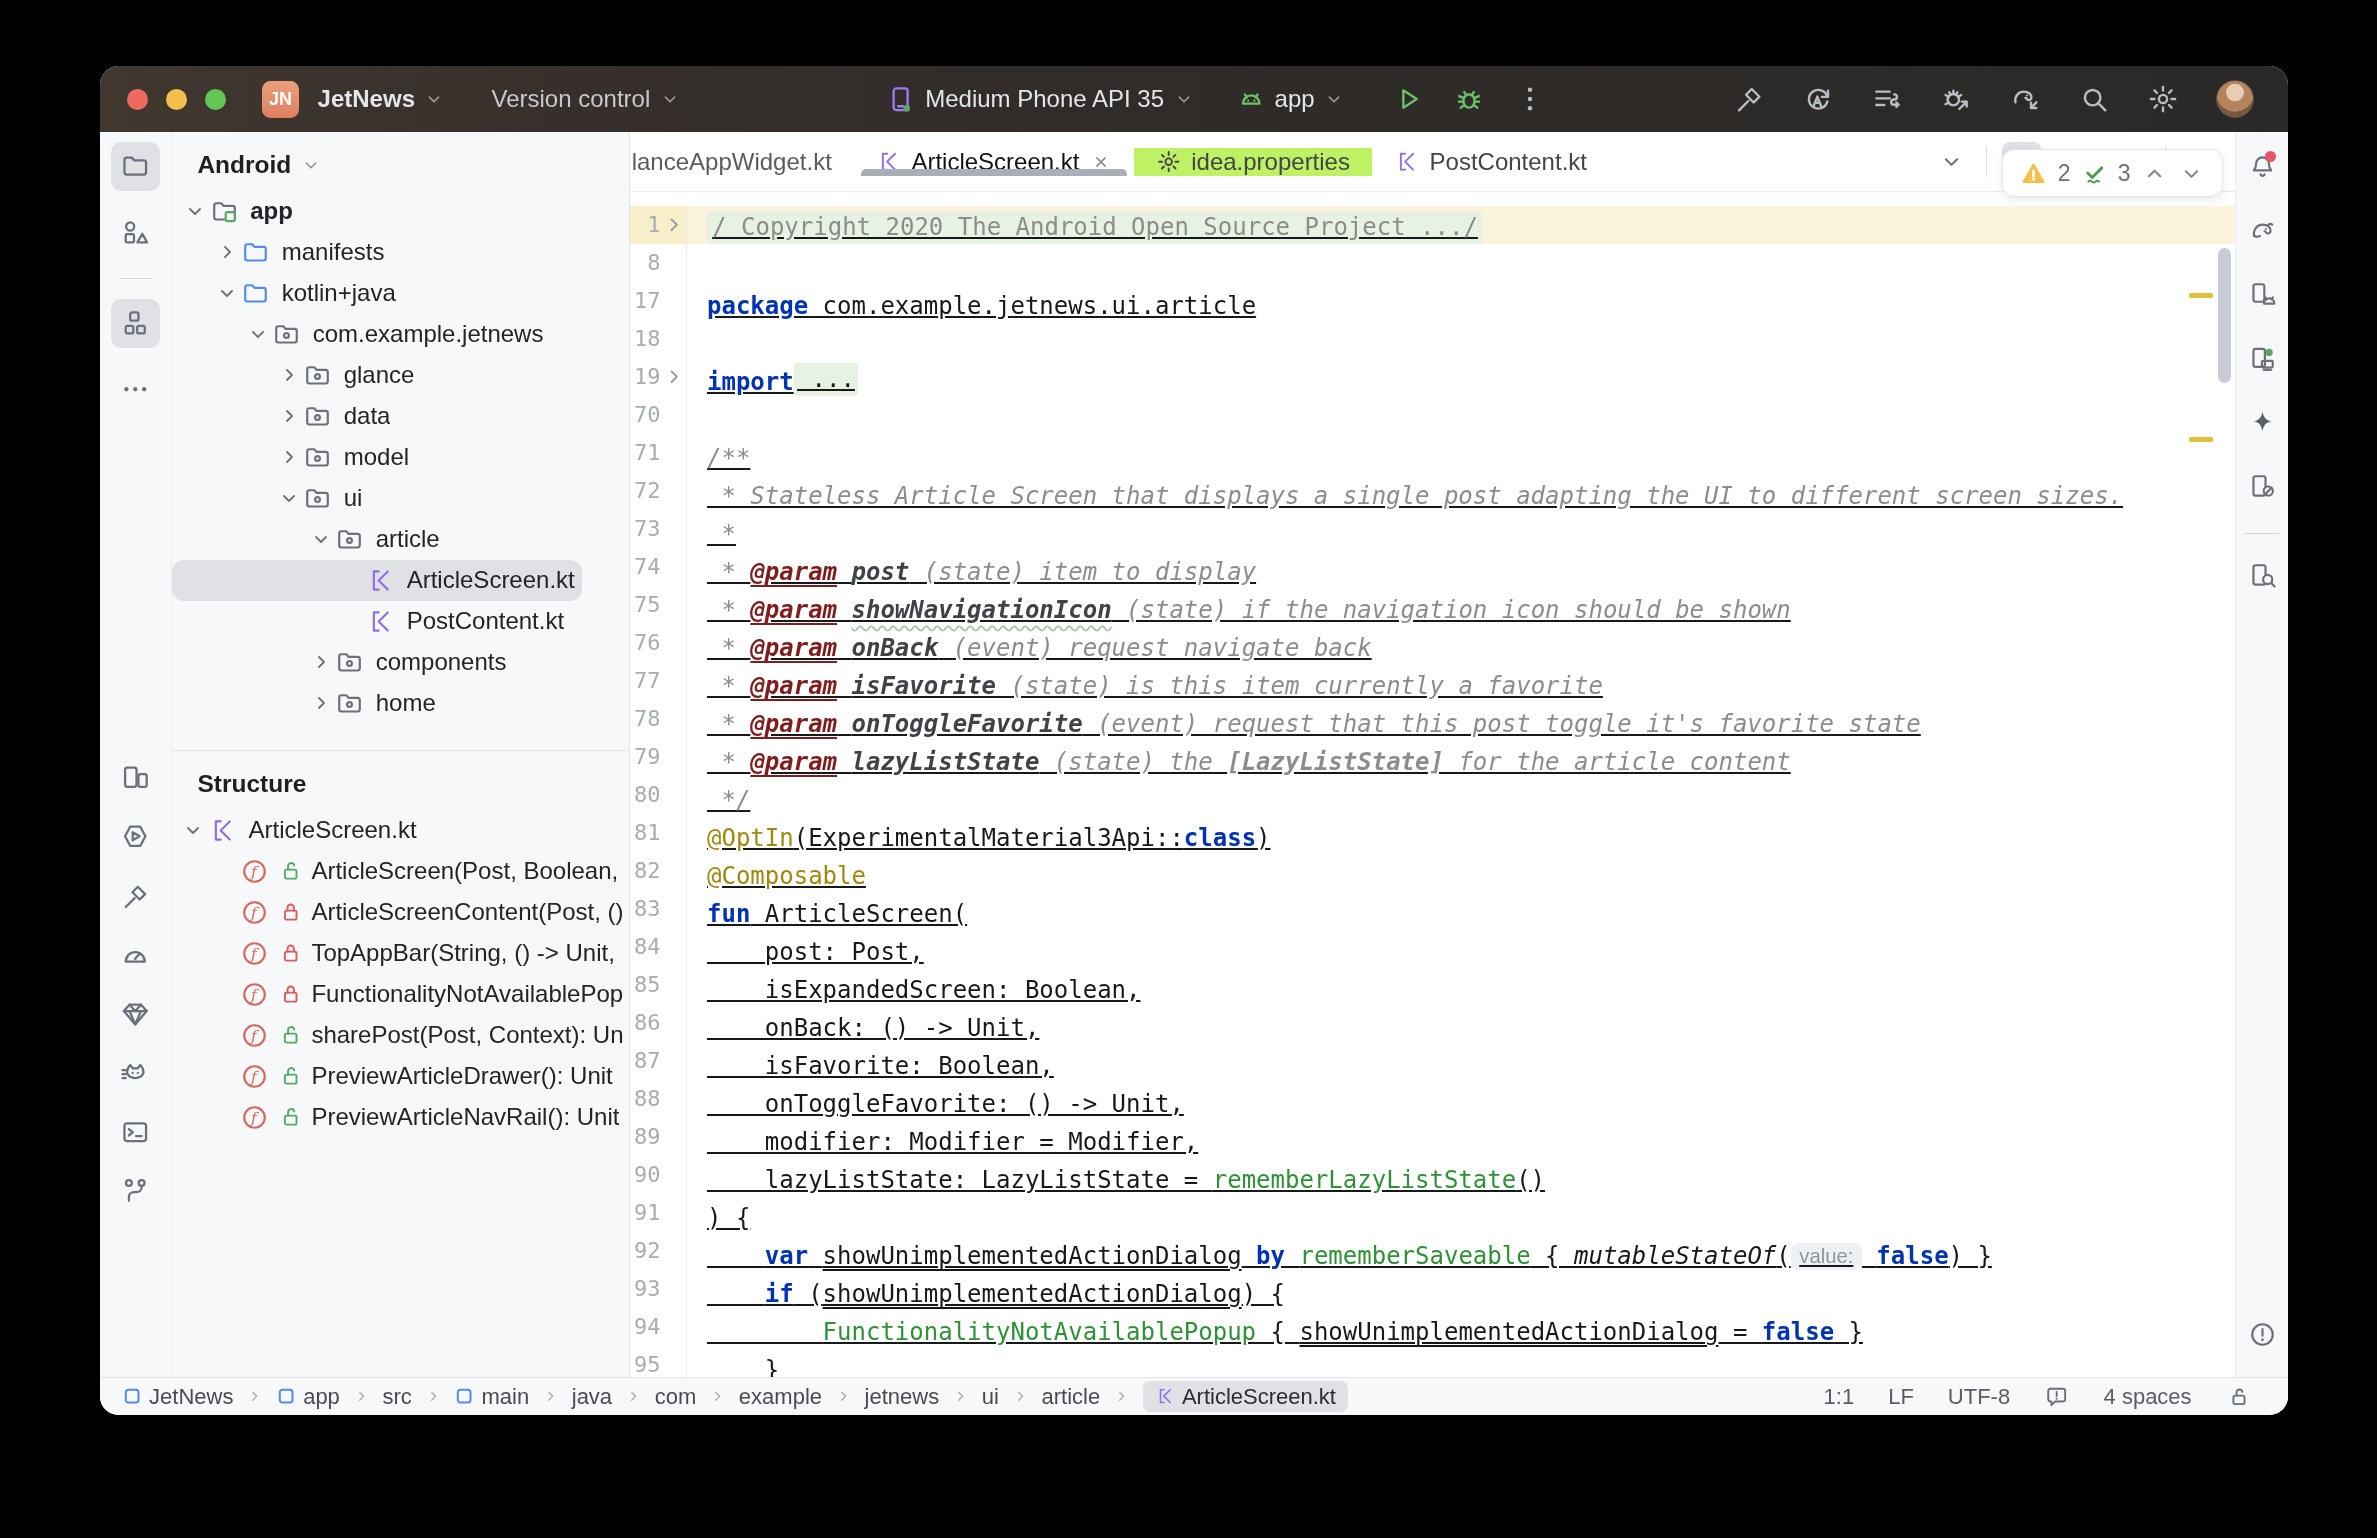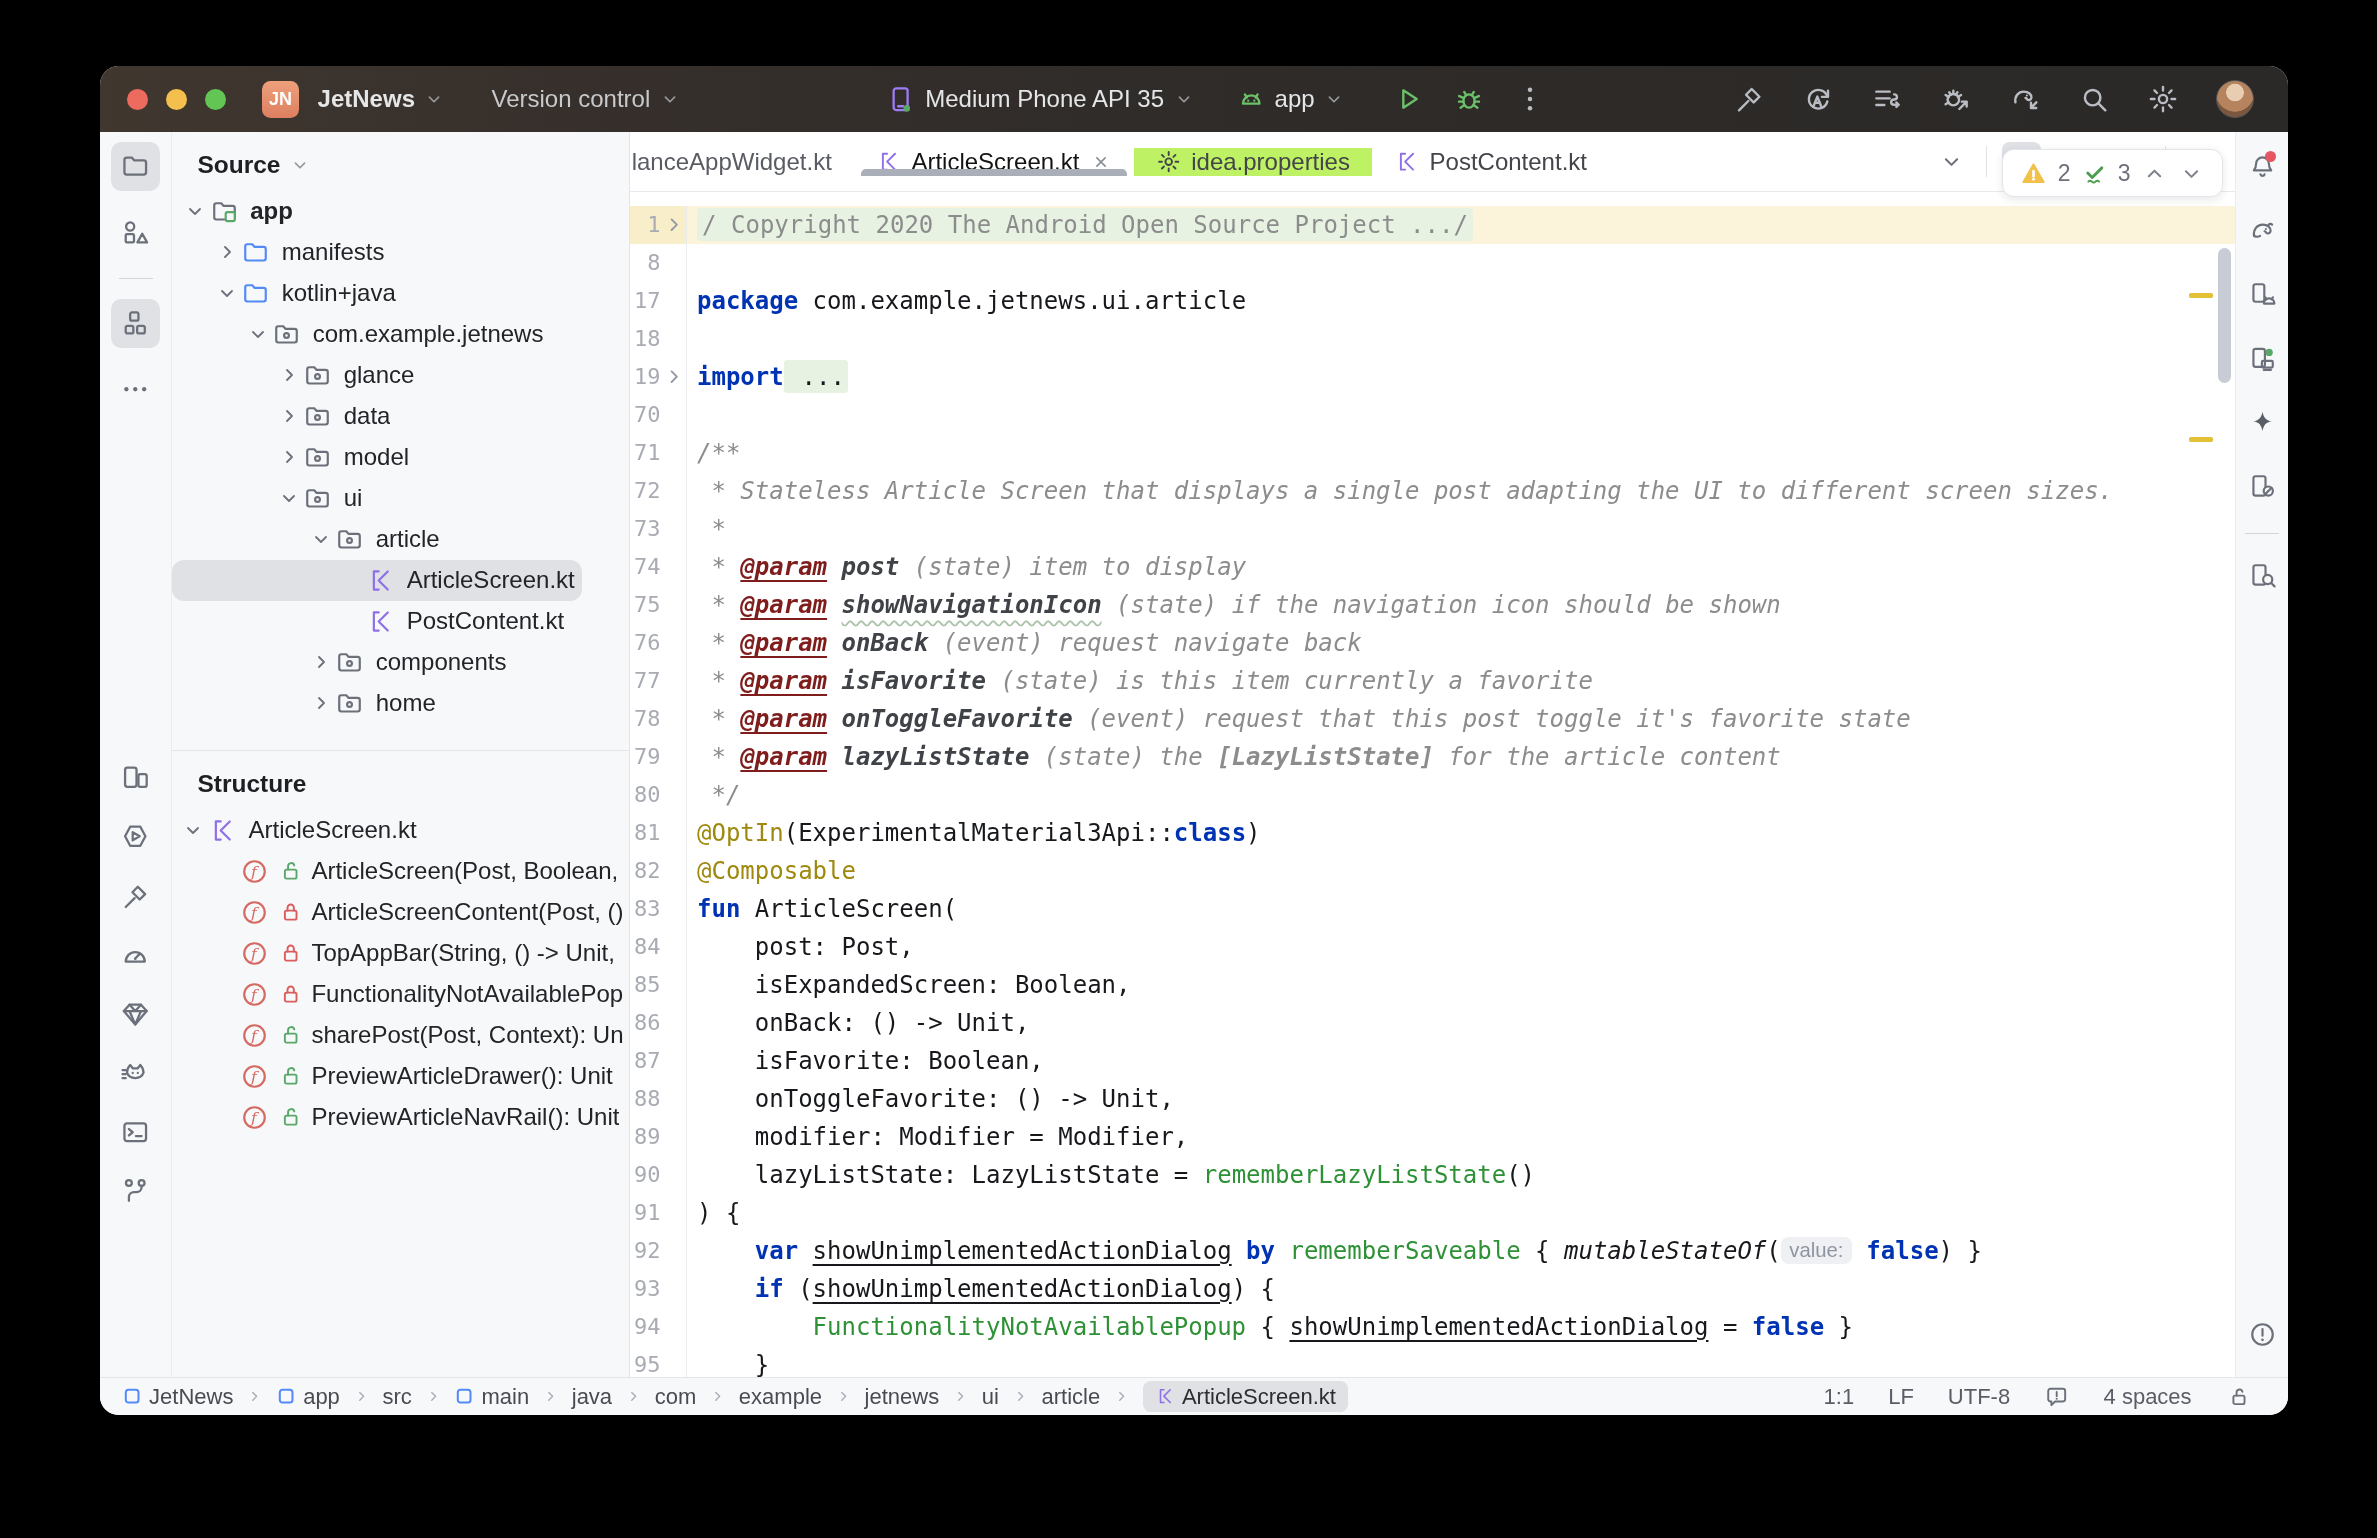--- a/index.html
+++ b/index.html
@@ -68,22 +68,22 @@
   .tc-btn{width:39px;height:39px;border-radius:7.6px;display:flex;align-items:center;justify-content:center;color:#6c707a;}
   .tc-btn.sel{background:#dfe1e5;}
   .tc-btn .ic{width:27px;height:27px;}
   .tc-sep{width:0;height:30.5px;border-left:0.8px solid #dfe2e7;}
 
   .code-area{flex:1;position:relative;overflow:hidden;padding-top:13.5px;}
   .cl{display:flex;height:38px;align-items:center;}
   .cl .g{width:56px;flex:0 0 56px;display:flex;align-items:center;justify-content:flex-end;height:100%;}
   .cl .num{font-family:"DejaVu Sans Mono",monospace;font-size:22px;color:#a9abb3;}
   .cl .foldslot{width:25.4px;flex:0 0 25.4px;display:inline-flex;align-items:center;justify-content:center;color:#9499a4;height:100%;}
-  .cl .lc{flex:1;height:100%;border-left:0.8px solid #ebecf0;display:flex;align-items:center;padding-left:10px;
-          font-family:"DejaVu Sans Mono",monospace;font-size:24px;white-space:pre;color:#16181c;}
+  .cl .lc{flex:1;height:100%;border-left:0.8px solid #ebecf0;display:flex;align-items:flex-end;padding-left:20px;
+          font-family:"DejaVu Sans Mono",monospace;font-size:24px;white-space:pre;color:#16181c;text-decoration:underline;}
   .cl.caret{background:#fbf4da;}
   .cl.caret .g{background:#f8efca;}
   .tk-kw{color:#0033b3;font-weight:bold;}
   .tk-t{color:#16181c;}
   .tk-doc{color:#8c8c8c;font-style:italic;}
   .tk-tag{color:#7f1d1d;font-style:italic;font-weight:bold;text-decoration:underline;text-underline-offset:5.1px;}
   .tk-pn{color:#3f4247;font-style:italic;font-weight:bold;}
   .tk-pnw{color:#3f4247;font-style:italic;font-weight:bold;text-decoration:underline wavy #adc3ab;text-decoration-thickness:1.7px;text-underline-offset:6.8px;}
   .tk-db{color:#8c8c8c;font-style:italic;font-weight:bold;}
   .tk-ann{color:#9e880d;}
@@ -351,21 +351,21 @@
                 <circle cx="17" cy="5.5" r="2.3"></circle>
                 <path d="M17 7.8v.9a4 4 0 0 1-4 4h-2a4 4 0 0 0-4 4v2.8"></path>
               </svg>
             </span>
           </div>
         </div>
 
       <div class="left-panels">
         <div class="project-panel">
           <div class="panel-header">
-            <span>Source</span>
+            <span>Android</span>
             <span class="chev">
                 <svg viewBox="0 0 24 24" fill="none" stroke="currentColor" stroke-width="1.8" stroke-linecap="round" stroke-linejoin="round">
                   <polyline points="7,10 12,15 17,10"></polyline>
                 </svg>
               </span>
           </div>
           <div class="tree" id="project-tree">
               <div class="tree-row" style="padding-left:8.5px">
     <span class="chev-slot">
                   <span class="ic">

